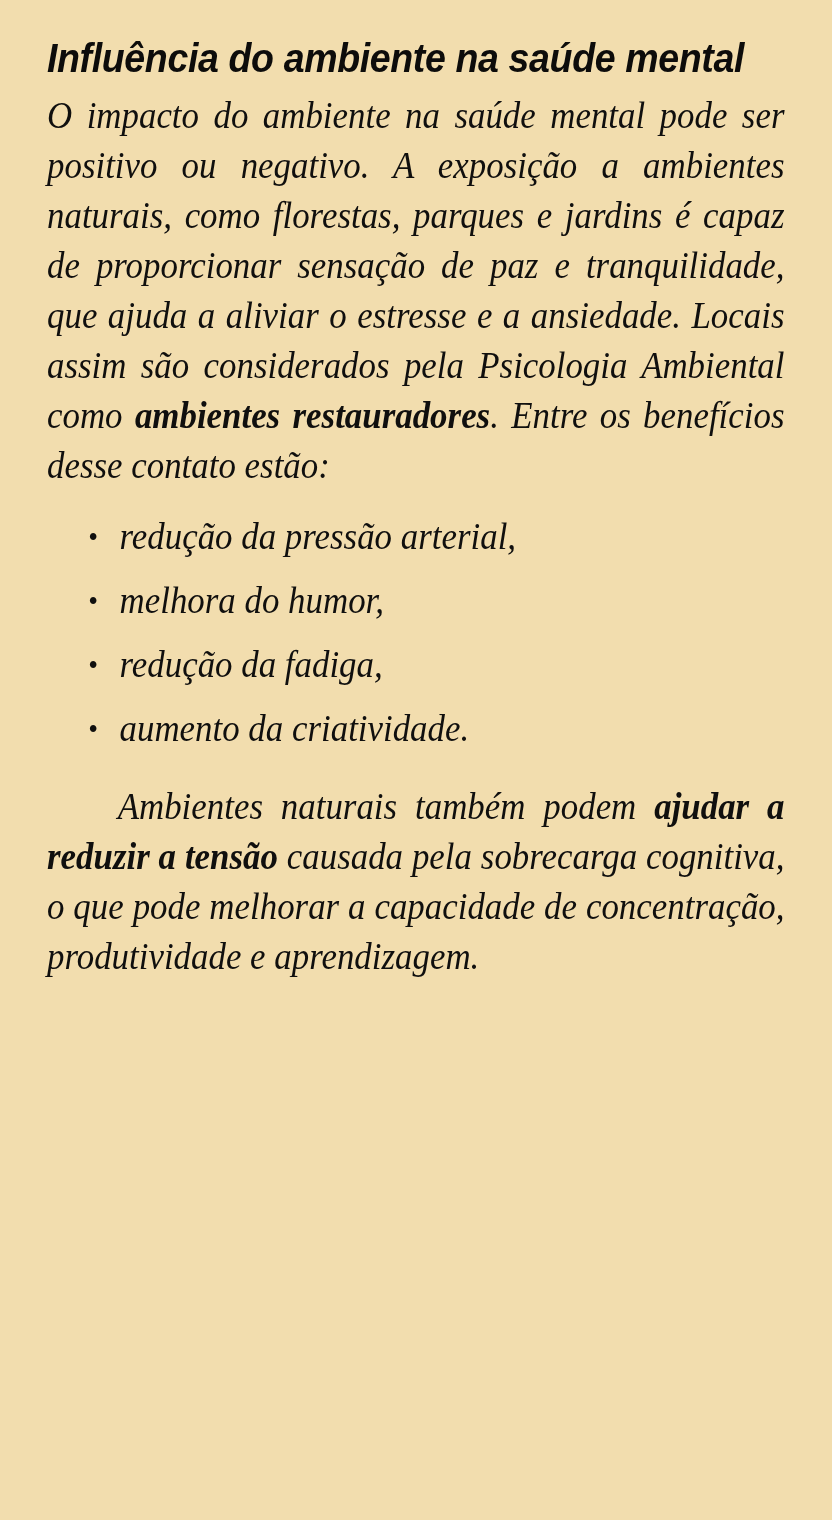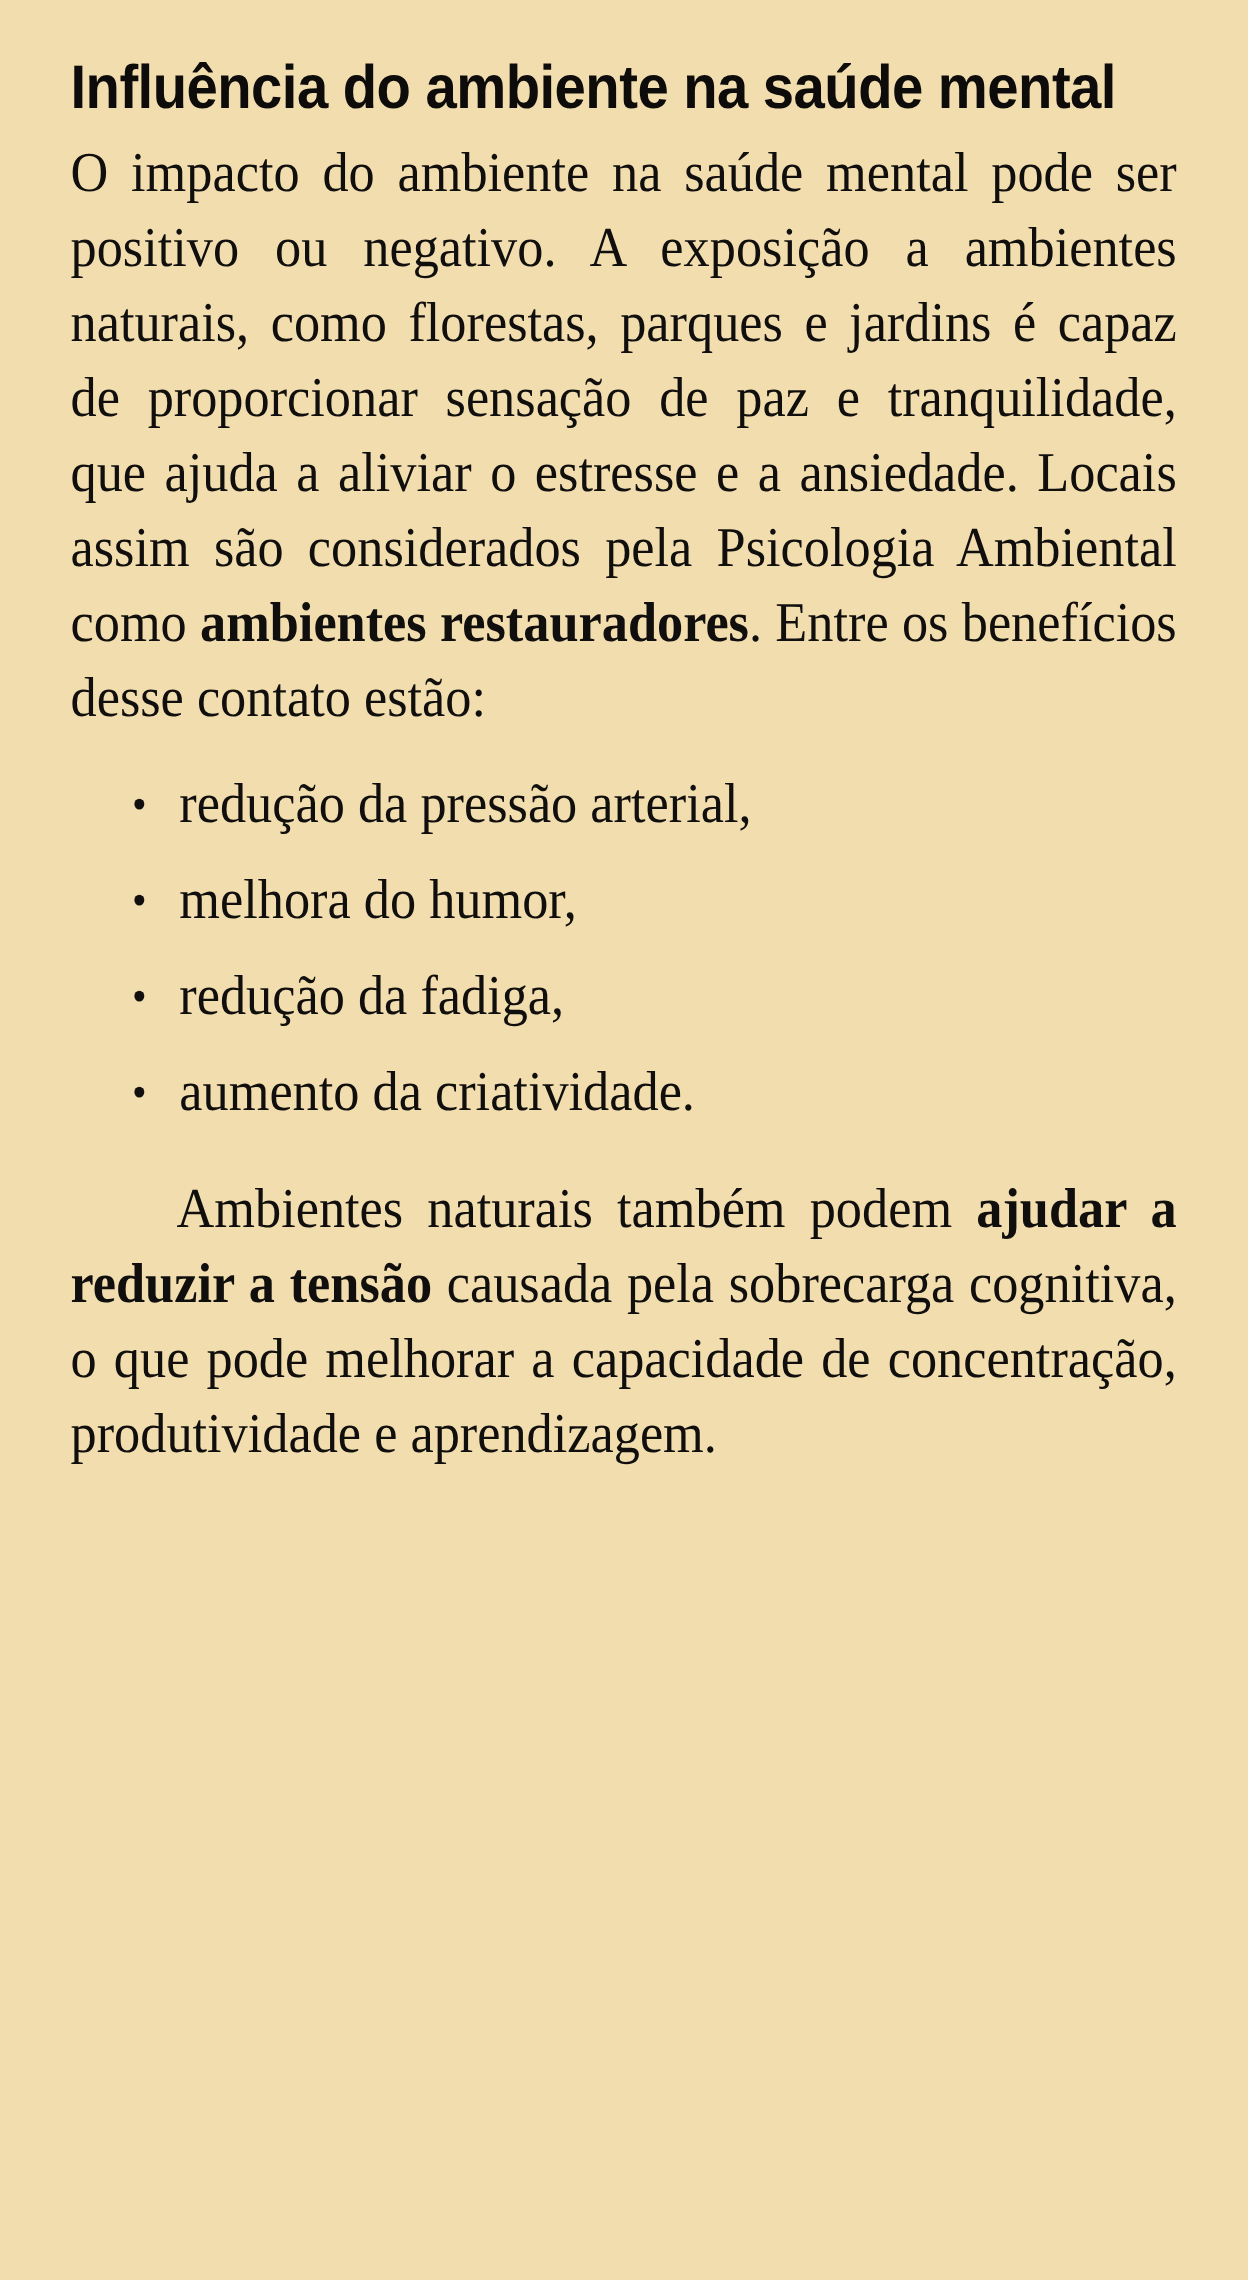--- a/index.html
+++ b/index.html
@@ -17,20 +17,21 @@
     -webkit-font-smoothing: antialiased;
   }
 
   .page {
     position: relative;
     width: 832px;
     height: 1520px;
     background: #f2ddae;
     box-sizing: border-box;
     padding: 0 47px;
+    font-style: italic;
   }
 
   
   .article-title {
     margin: 0;
     padding-top: 34px;
     font-family: "Liberation Sans", "DejaVu Sans", sans-serif;
     font-weight: 700;
     font-size: 41px;
     line-height: 48px;

